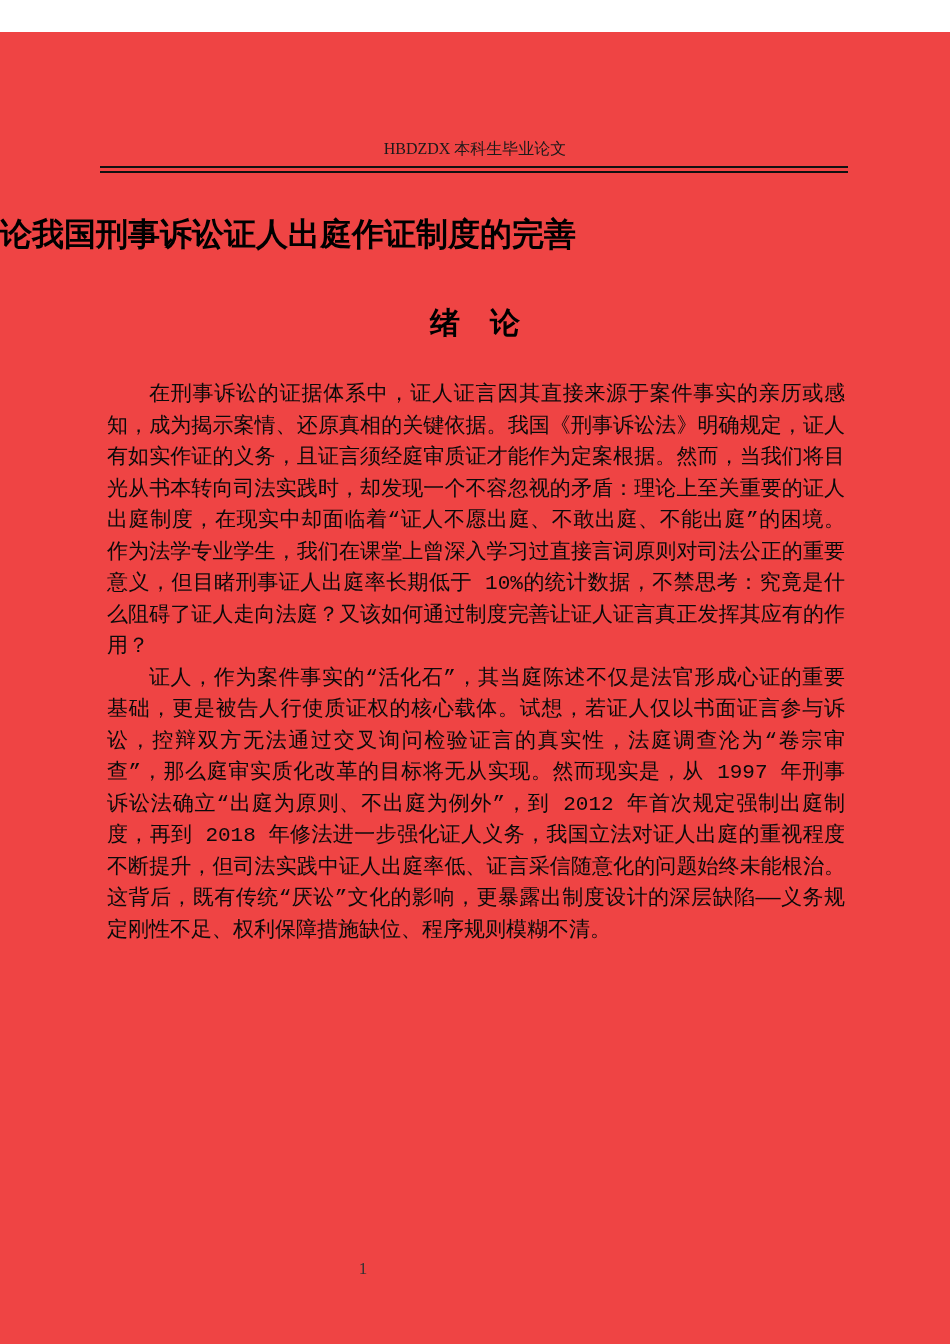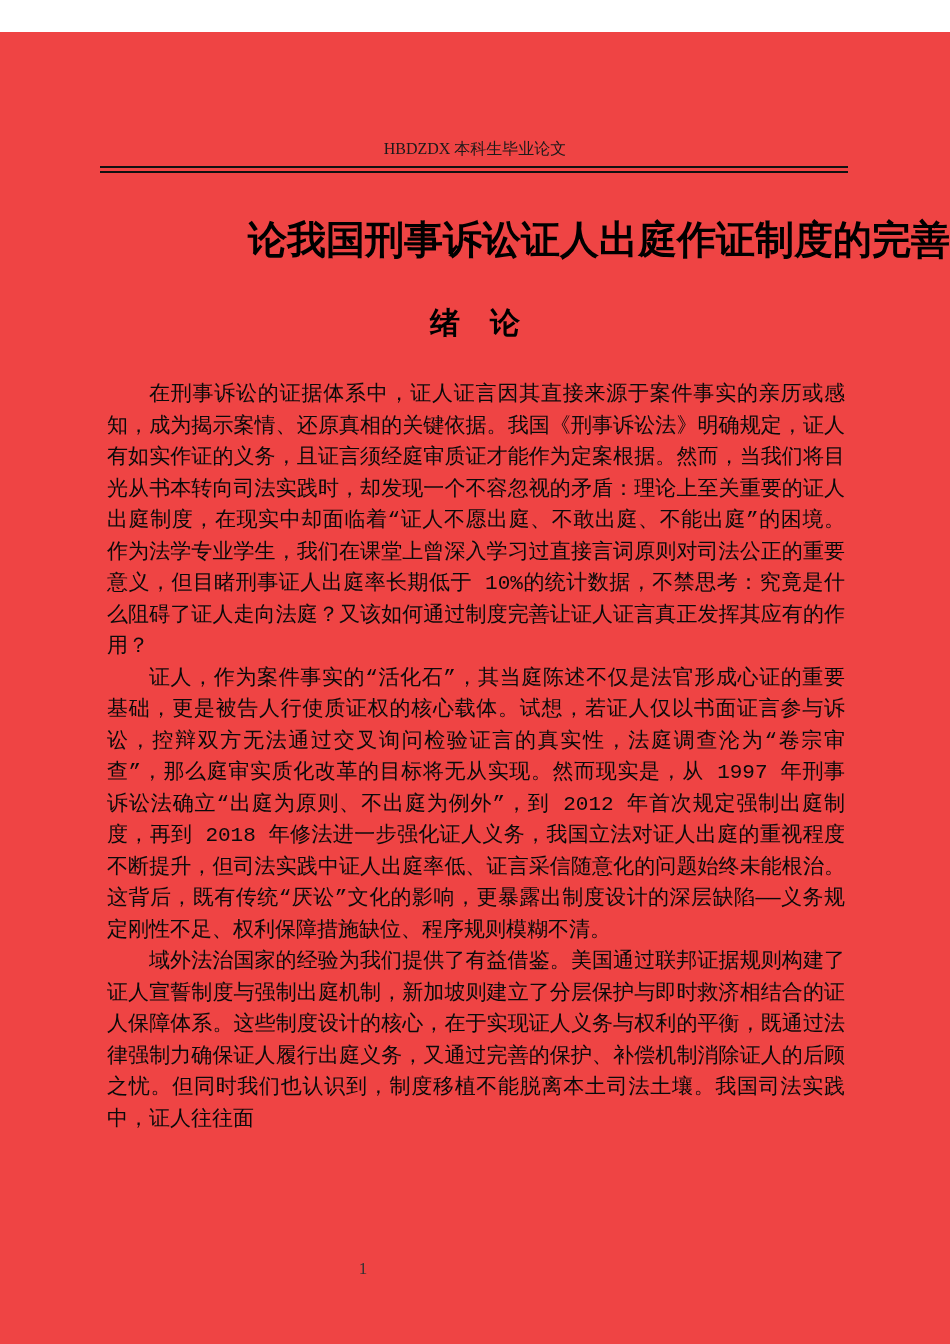--- a/index.html
+++ b/index.html
@@ -36,22 +36,22 @@
     height: 3px;
     border-top: 2px solid #111111;
     border-bottom: 2px solid #111111;
   }
   .doc-title {
     position: absolute;
     top: 181px;
     left: 0;
     width: 100%;
     margin: 0;
-    text-align: right;
-    font-size: 39px;
+    text-align: left;
+    font-size: 32px;
     font-weight: 700;
     letter-spacing: 0px;
     color: #000000;
     font-family: "Liberation Sans", "DejaVu Sans", sans-serif;
   }
   .section-heading {
     position: absolute;
     top: 271px;
     left: 0;
     width: 100%;
@@ -98,18 +98,17 @@
 
   <div class="header-rule"></div>
 
   <h1 class="doc-title">论我国刑事诉讼证人出庭作证制度的完善</h1>
 
   <h2 class="section-heading">绪　论</h2>
 
   <div class="body-text">
     <p>在刑事诉讼的证据体系中，证人证言因其直接来源于案件事实的亲历或感知，成为揭示案情、还原真相的关键依据。我国《刑事诉讼法》明确规定，证人有如实作证的义务，且证言须经庭审质证才能作为定案根据。然而，当我们将目光从书本转向司法实践时，却发现一个不容忽视的矛盾：理论上至关重要的证人出庭制度，在现实中却面临着“证人不愿出庭、不敢出庭、不能出庭”的困境。作为法学专业学生，我们在课堂上曾深入学习过直接言词原则对司法公正的重要意义，但目睹刑事证人出庭率长期低于 10%的统计数据，不禁思考：究竟是什么阻碍了证人走向法庭？又该如何通过制度完善让证人证言真正发挥其应有的作用？</p>
     <p>证人，作为案件事实的“活化石”，其当庭陈述不仅是法官形成心证的重要基础，更是被告人行使质证权的核心载体。试想，若证人仅以书面证言参与诉讼，控辩双方无法通过交叉询问检验证言的真实性，法庭调查沦为“卷宗审查”，那么庭审实质化改革的目标将无从实现。然而现实是，从 1997 年刑事诉讼法确立“出庭为原则、不出庭为例外”，到 2012 年首次规定强制出庭制度，再到 2018 年修法进一步强化证人义务，我国立法对证人出庭的重视程度不断提升，但司法实践中证人出庭率低、证言采信随意化的问题始终未能根治。这背后，既有传统“厌讼”文化的影响，更暴露出制度设计的深层缺陷——义务规定刚性不足、权利保障措施缺位、程序规则模糊不清。</p>
-    <p>域外法治国家的经验为我们提供了有益借鉴。美国通过联邦证据规则构建了证人宣誓制度与强制出庭机制，新加坡则建立了分层保护与即时救济相结合的证人保障体系。这些制度设计的核心，在于实现证人义务与权利的平衡，既通过法律强制力确保证人履行出庭义务，又通过完善的保护、补偿机制消除证人的后顾之忧。但同时我们也认识到，制度移植不能脱离本土司法土壤。我国司法实践中，证人往往面</p>
   </div>
 
   <div class="page-number">1</div>
 
 </div>
 
 </body></html>

